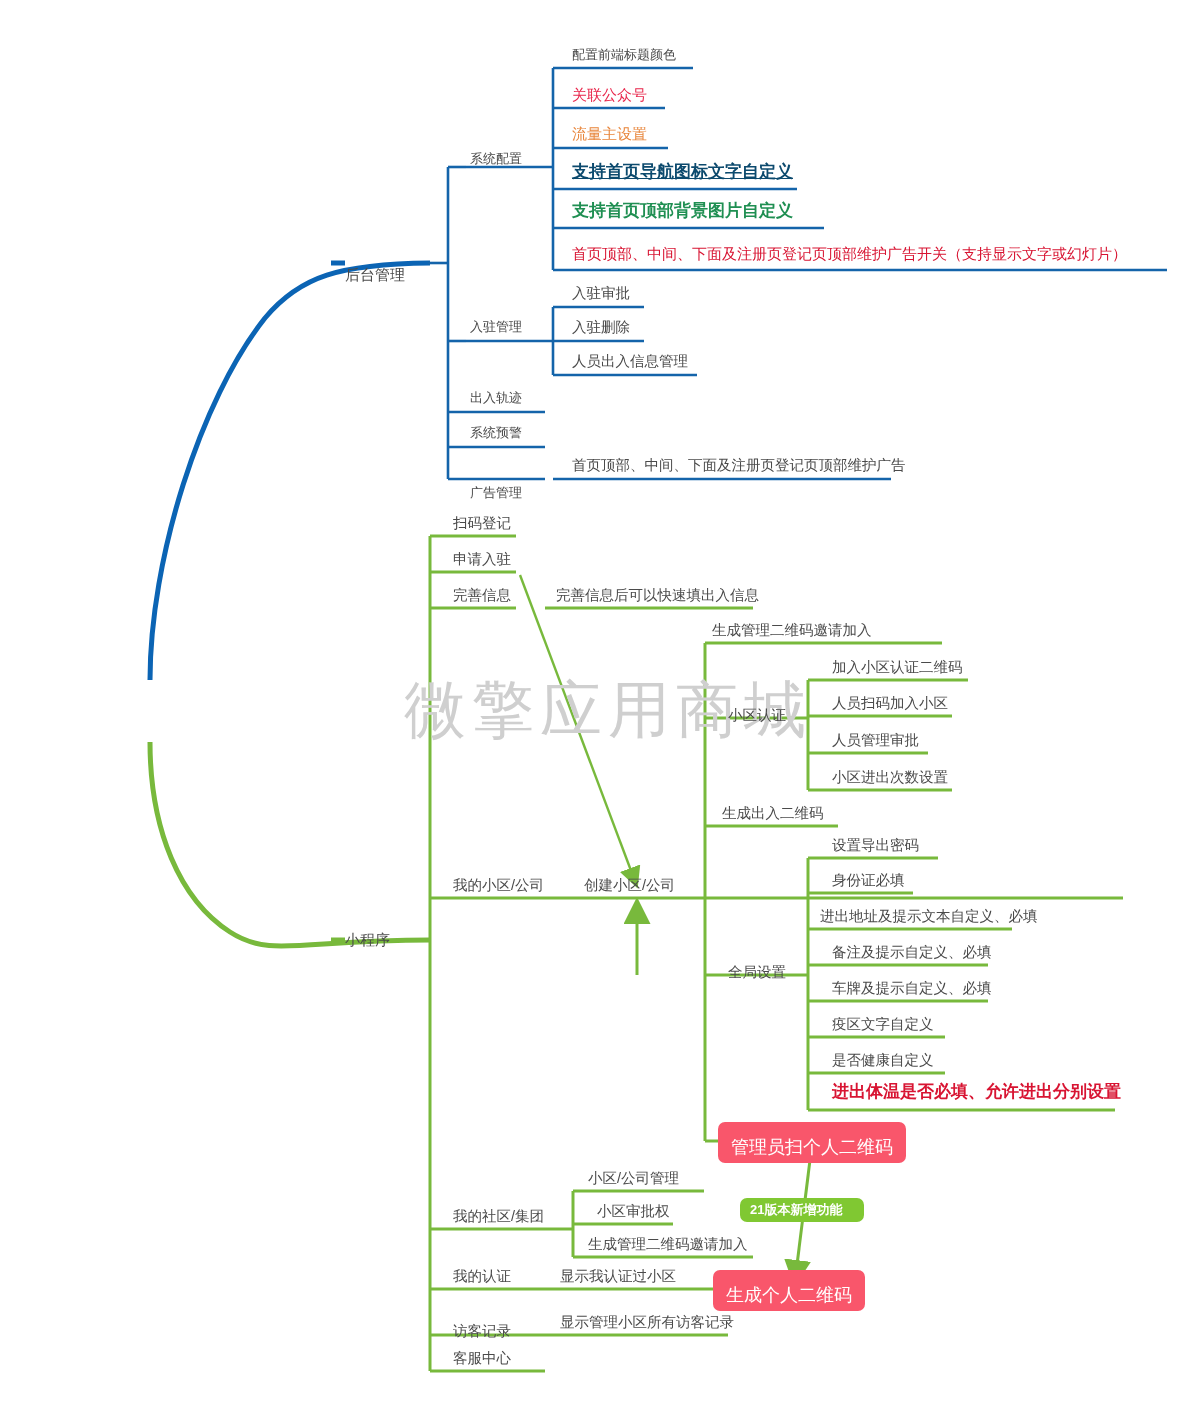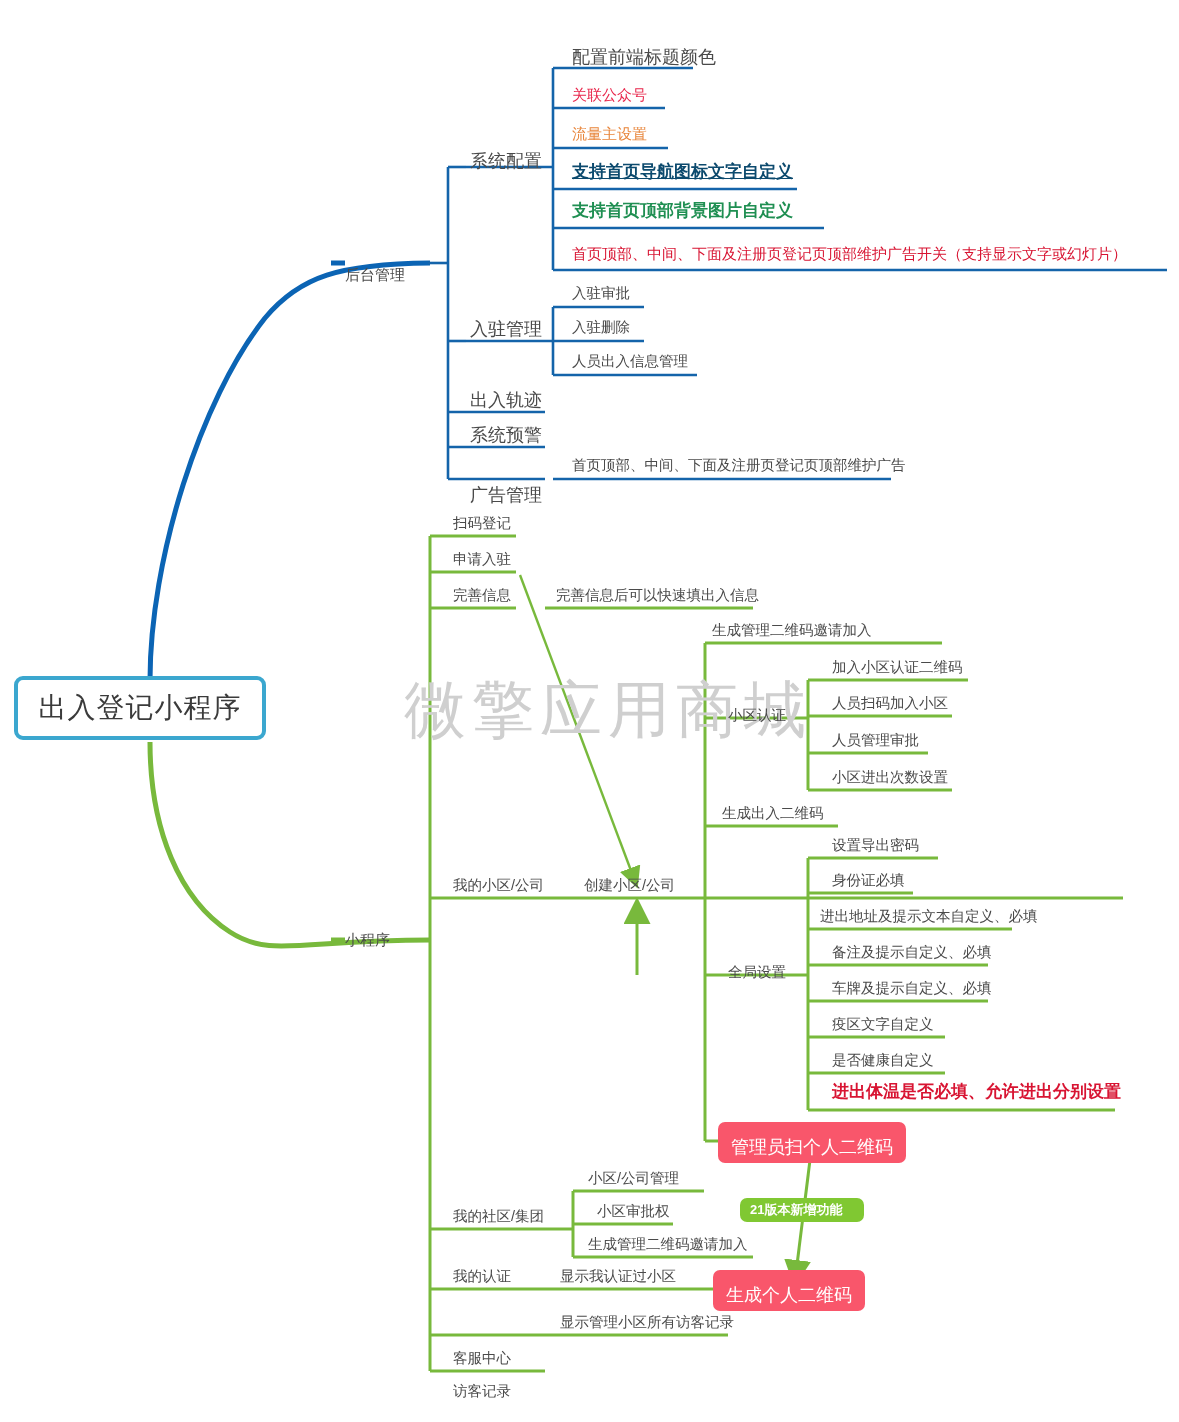--- a/index.html
+++ b/index.html
@@ -53,21 +53,21 @@
     color: #3b3b3b;
     letter-spacing: 1px;
   }
   .node {
     position: absolute;
     white-space: nowrap;
     font-size: 14.5px;
     line-height: 1;
     color: #4a4a4a;
   }
-  .n-sm { font-size: 18px; }
+  .n-sm { font-size: 13px; }
   .n-md { font-size: 15px; }
   .n-lg { font-size: 17px; font-weight: bold; }
   .c-red { color: #e8264b; }
   .c-darkred { color: #0c4a6e; text-decoration: underline; }
   .c-orange { color: #e8853a; }
   .c-green { color: #1f8f52; }
   .c-crimson { color: #d81432; }
   .badge-red {
     position: absolute;
     white-space: nowrap;
@@ -186,21 +186,20 @@
 
     <path d="M520,575 L636,884" fill="none" stroke="#78b93c" stroke-width="2.4" marker-end="url(#arrowGreen)"></path>
 
     <path d="M637,975 L637,903" fill="none" stroke="#78b93c" stroke-width="3" marker-end="url(#arrowGreen)"></path>
 
     <path d="M810,1160 L795,1281" fill="none" stroke="#78b93c" stroke-width="3" marker-end="url(#arrowGreen)"></path>
   </svg>
 
   <div class="watermark">微擎应用商城</div>
 
-  <div class="root-node">出入登记小程序</div>
 
   <div class="node n-md" style="left:345px; top:255px;margin-top:12px;">后台管理</div>
 
   <div class="node n-sm" style="left:470px; top:152px;">系统配置</div>
 
   <div class="node n-sm" style="left:572px; top:48px;">配置前端标题颜色</div>
   <div class="node n-md c-red" style="left:572px; top:87px;">关联公众号</div>
   <div class="node n-md c-orange" style="left:572px; top:126px;">流量主设置</div>
   <div class="node n-lg c-darkred" style="left:572px; top:163px;">支持首页导航图标文字自定义</div>
   <div class="node n-lg c-green" style="left:572px; top:202px;">支持首页顶部背景图片自定义</div>
@@ -253,18 +252,18 @@
   <div class="badge-red" style="left:713px; top:1270px;">生成个人二维码</div>
 
   <div class="node" style="left:453px; top:1209px;">我的社区/集团</div>
   <div class="node" style="left:588px; top:1171px;">小区/公司管理</div>
   <div class="node" style="left:597px; top:1204px;">小区审批权</div>
   <div class="node" style="left:588px; top:1237px;">生成管理二维码邀请加入</div>
 
   <div class="node" style="left:453px; top:1269px;">我的认证</div>
   <div class="node" style="left:560px; top:1269px;">显示我认证过小区</div>
 
-  <div class="node" style="left:453px; top:1384px;text-align:center;">访客记录</div>
+  <div class="node" style="left:453px; top:1324px;text-align:center;">访客记录</div>
   <div class="node" style="left:560px; top:1315px;">显示管理小区所有访客记录</div>
 
   <div class="node" style="left:453px; top:1351px;">客服中心</div>
 
 </div>
 
 </body></html>

